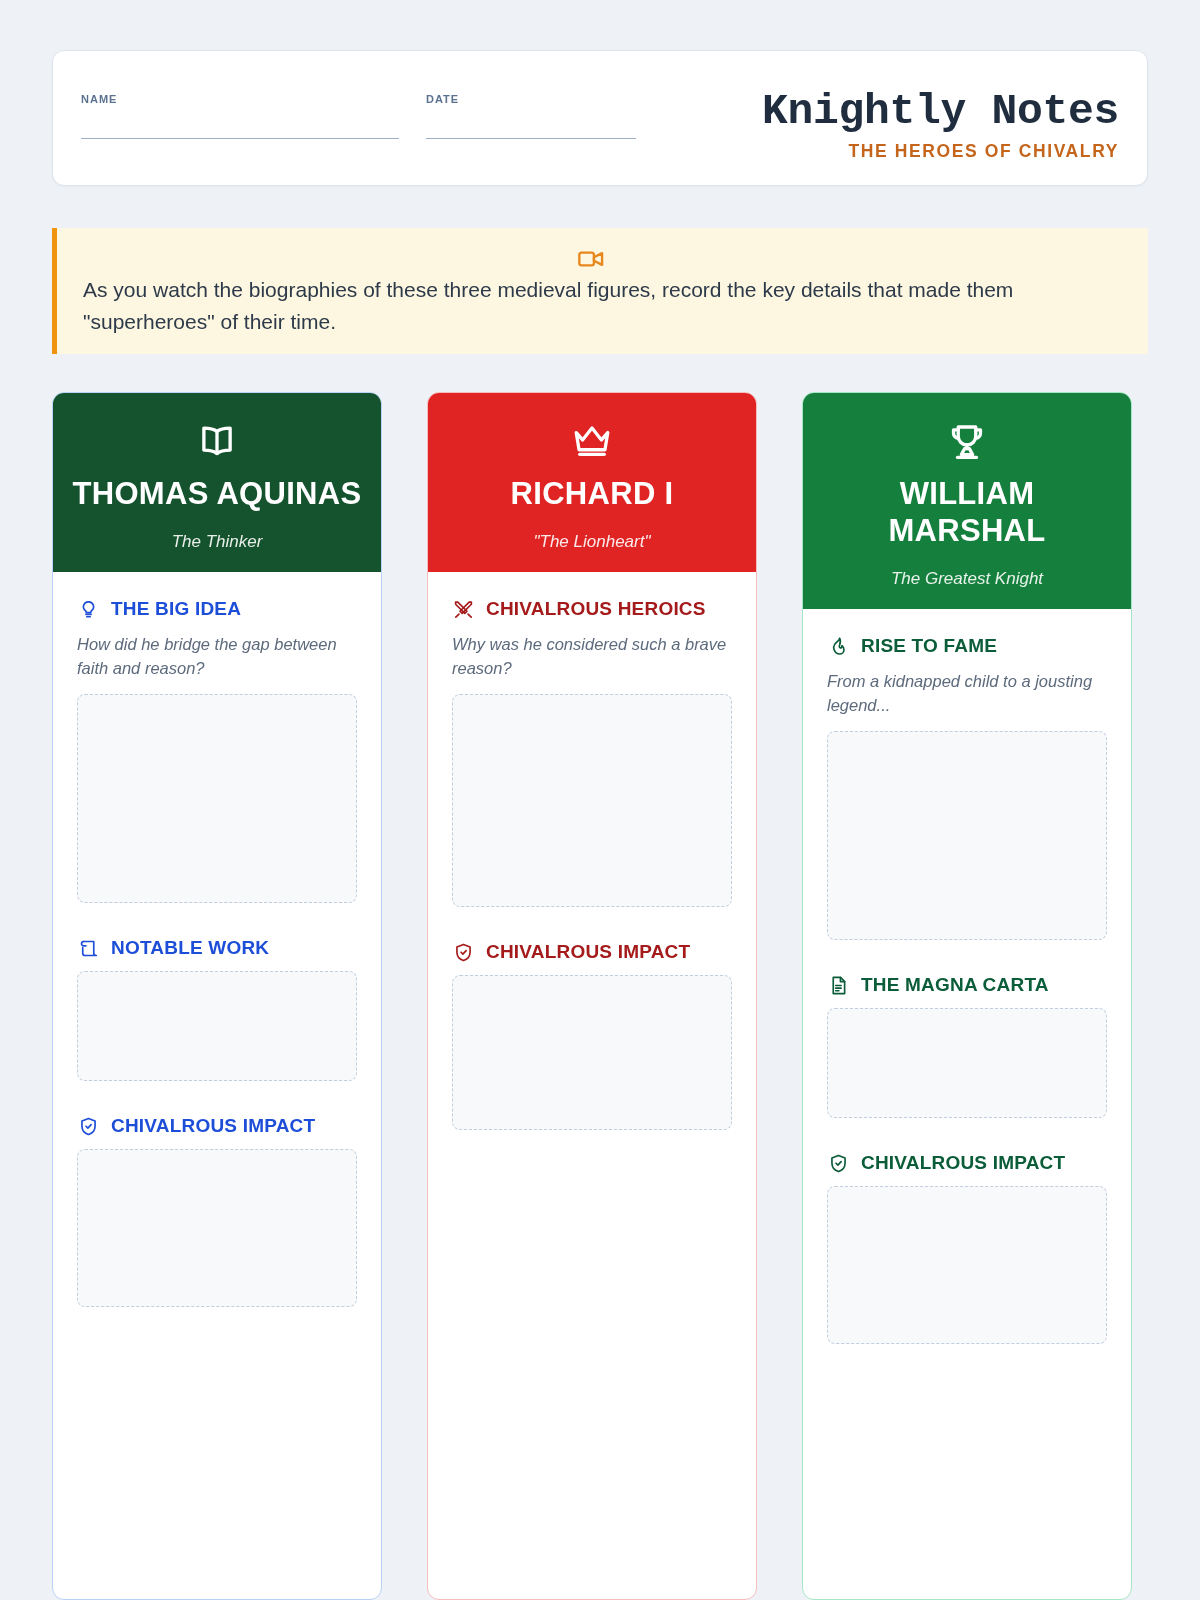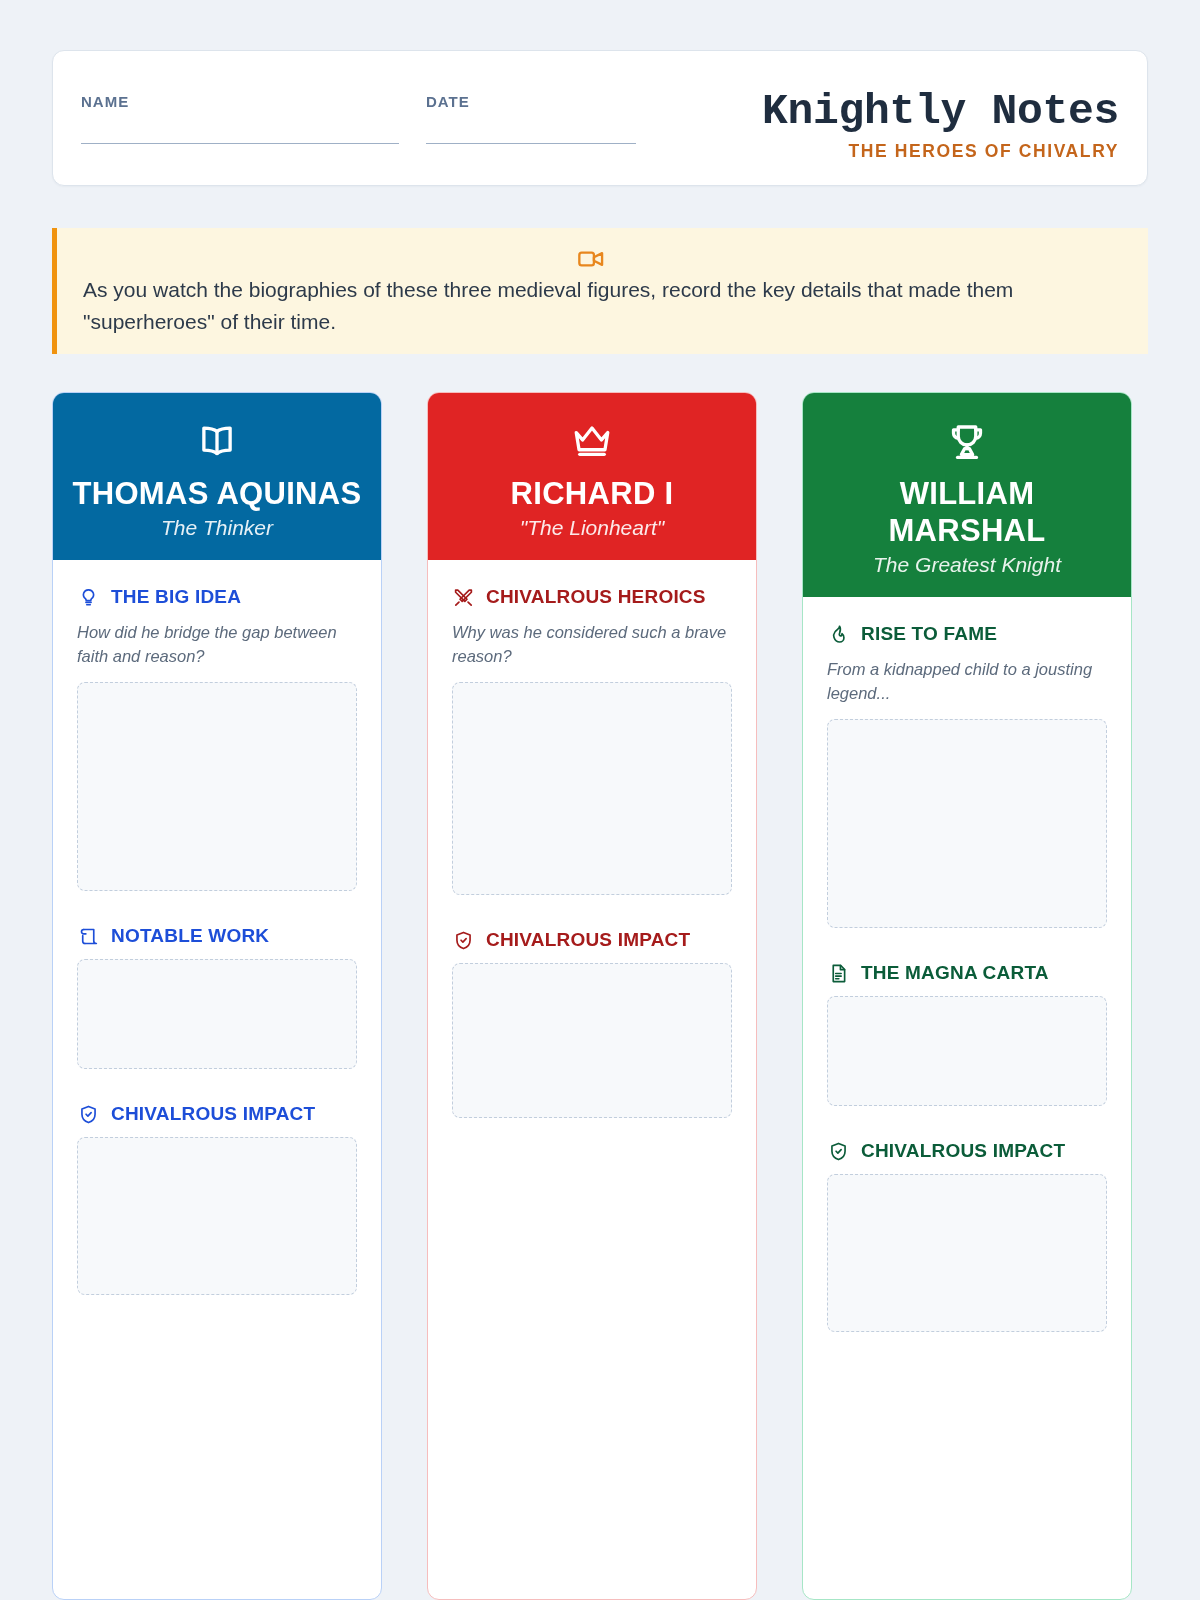--- a/index.html
+++ b/index.html
@@ -40,21 +40,21 @@
     align-items: flex-start;
     padding-top: 4px;
   }
   .field {
     display: flex;
     flex-direction: column;
   }
   .field.name { width: 320px; }
   .field.date { width: 235px; margin-left: 25px; }
   .field-label {
-    font-size: 15px;
+    font-size: 11px;
     font-weight: bold;
     letter-spacing: 1.0px;
     color: #5b7190;
     margin-bottom: 33px;
   }
   .field-rule {
     height: 0;
     border-bottom: 1.6px solid #9fb0c6;
   }
   .field.name .field-rule { width: 318px; }
@@ -126,40 +126,40 @@
   .card.blue  { border: 1.5px solid #b9d1f7; }
   .card.red   { border: 1.5px solid #f6bdbd; }
   .card.green { border: 1.5px solid #a6e6c6; }
 
   .card-head {
     box-sizing: border-box;
     padding: 26px 14px 20px 14px;
     text-align: center;
     color: #ffffff;
   }
-  .card.blue  .card-head { background: #0369a1; }
+  .card.blue  .card-head { background: #14532d; }
   .card.red   .card-head { background: #e02424; }
   .card.green .card-head { background: #15803d; }
 
   .card-head-icon {
     height: 44px;
     margin-bottom: 12px;
     display: flex;
     align-items: center;
     justify-content: center;
   }
   .card-name {
     font-size: 31px;
     font-weight: bold;
     line-height: 37px;
     letter-spacing: 0.3px;
   }
   .card-epithet {
-    margin-top: 4px;
-    font-size: 21px;
+    margin-top: 20px;
+    font-size: 17px;
     font-style: italic;
     color: rgba(255,255,255,0.90);
   }
 
   .card-body {
     flex: 1 1 auto;
     padding: 26px 24px 0 24px;
     box-sizing: border-box;
   }
 

